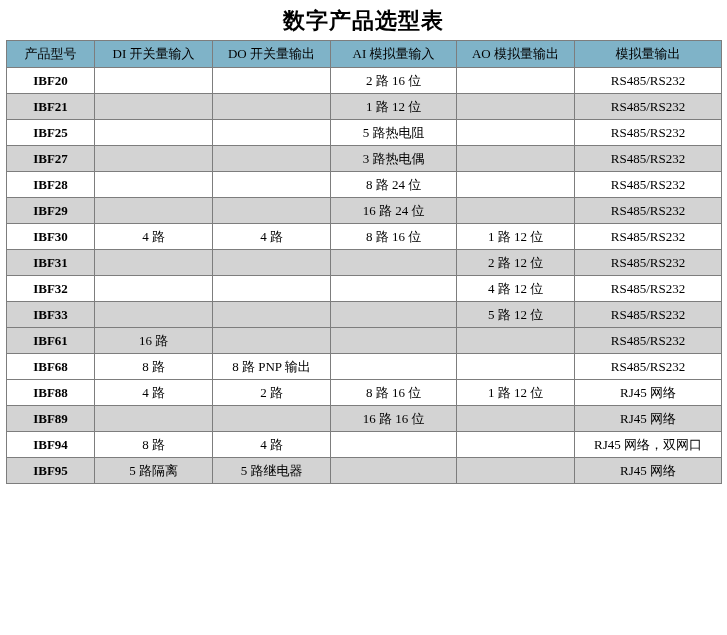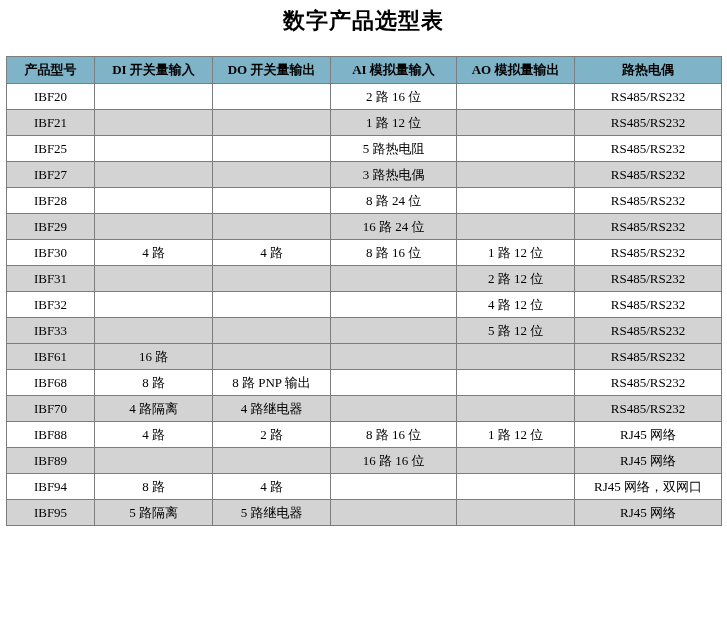--- a/index.html
+++ b/index.html
@@ -20,21 +20,21 @@
     box-sizing: border-box;
   }
   .title {
     text-align: center;
     font-family: "Liberation Serif", serif;
     font-size: 22px;
     font-weight: bold;
     color: #000000;
     letter-spacing: 1px;
     padding-top: 6px;
-    padding-bottom: 20px;
+    padding-bottom: 4px;
   }
   table.spec-table {
     border-collapse: collapse;
     width: 715px;
     margin-left: 6px;
     table-layout: fixed;
   }
   table.spec-table th,
   table.spec-table td {
     border: 1px solid #7d7d7d;
@@ -43,33 +43,33 @@
     font-family: "Liberation Serif", serif;
     color: #000000;
     padding: 0 2px;
     text-align: center;
     vertical-align: middle;
     overflow: hidden;
     white-space: nowrap;
   }
   table.spec-table thead th {
     background: #7fb3c8;
-    font-weight: bold;
+    font-weight: normal;
     font-size: 13px;
     color: #000000;
     height: 26px;
   }
   tr.row-odd td {
     background: #ffffff;
   }
   tr.row-even td {
     background: #d3d3d3;
   }
   td.model {
-    font-weight: normal;
+    font-weight: bold;
     text-align: left;
     padding-left: 8px;
     font-size: 13px;
   }
   .col-model { width: 88px; }
   .col-di    { width: 118px; }
   .col-do    { width: 118px; }
   .col-ai    { width: 126px; }
   .col-ao    { width: 118px; }
   .col-comm  { width: 147px; }
@@ -90,21 +90,21 @@
       <col class="col-ao">
       <col class="col-comm">
     </colgroup>
     <thead>
       <tr>
         <th>产品型号</th>
         <th>DI 开关量输入</th>
         <th>DO 开关量输出</th>
         <th>AI 模拟量输入</th>
         <th>AO 模拟量输出</th>
-        <th>路热电偶</th>
+        <th>模拟量输出</th>
       </tr>
     </thead>
     <tbody id="table-body">
         <tr class="row-odd">
           <td class="model">IBF20</td>
           <td></td>
           <td></td>
           <td>2 路 16 位</td>
           <td></td>
           <td>RS485/RS232</td>
@@ -186,28 +186,20 @@
           <td>16 路</td>
           <td></td>
           <td></td>
           <td></td>
           <td>RS485/RS232</td>
         </tr>
         <tr class="row-odd">
           <td class="model">IBF68</td>
           <td>8 路</td>
           <td>8 路 PNP 输出</td>
-          <td></td>
-          <td></td>
-          <td>RS485/RS232</td>
-        </tr>
-        <tr class="row-even">
-          <td class="model">IBF70</td>
-          <td>4 路隔离</td>
-          <td>4 路继电器</td>
           <td></td>
           <td></td>
           <td>RS485/RS232</td>
         </tr>
         <tr class="row-odd">
           <td class="model">IBF88</td>
           <td>4 路</td>
           <td>2 路</td>
           <td>8 路 16 位</td>
           <td>1 路 12 位</td>

